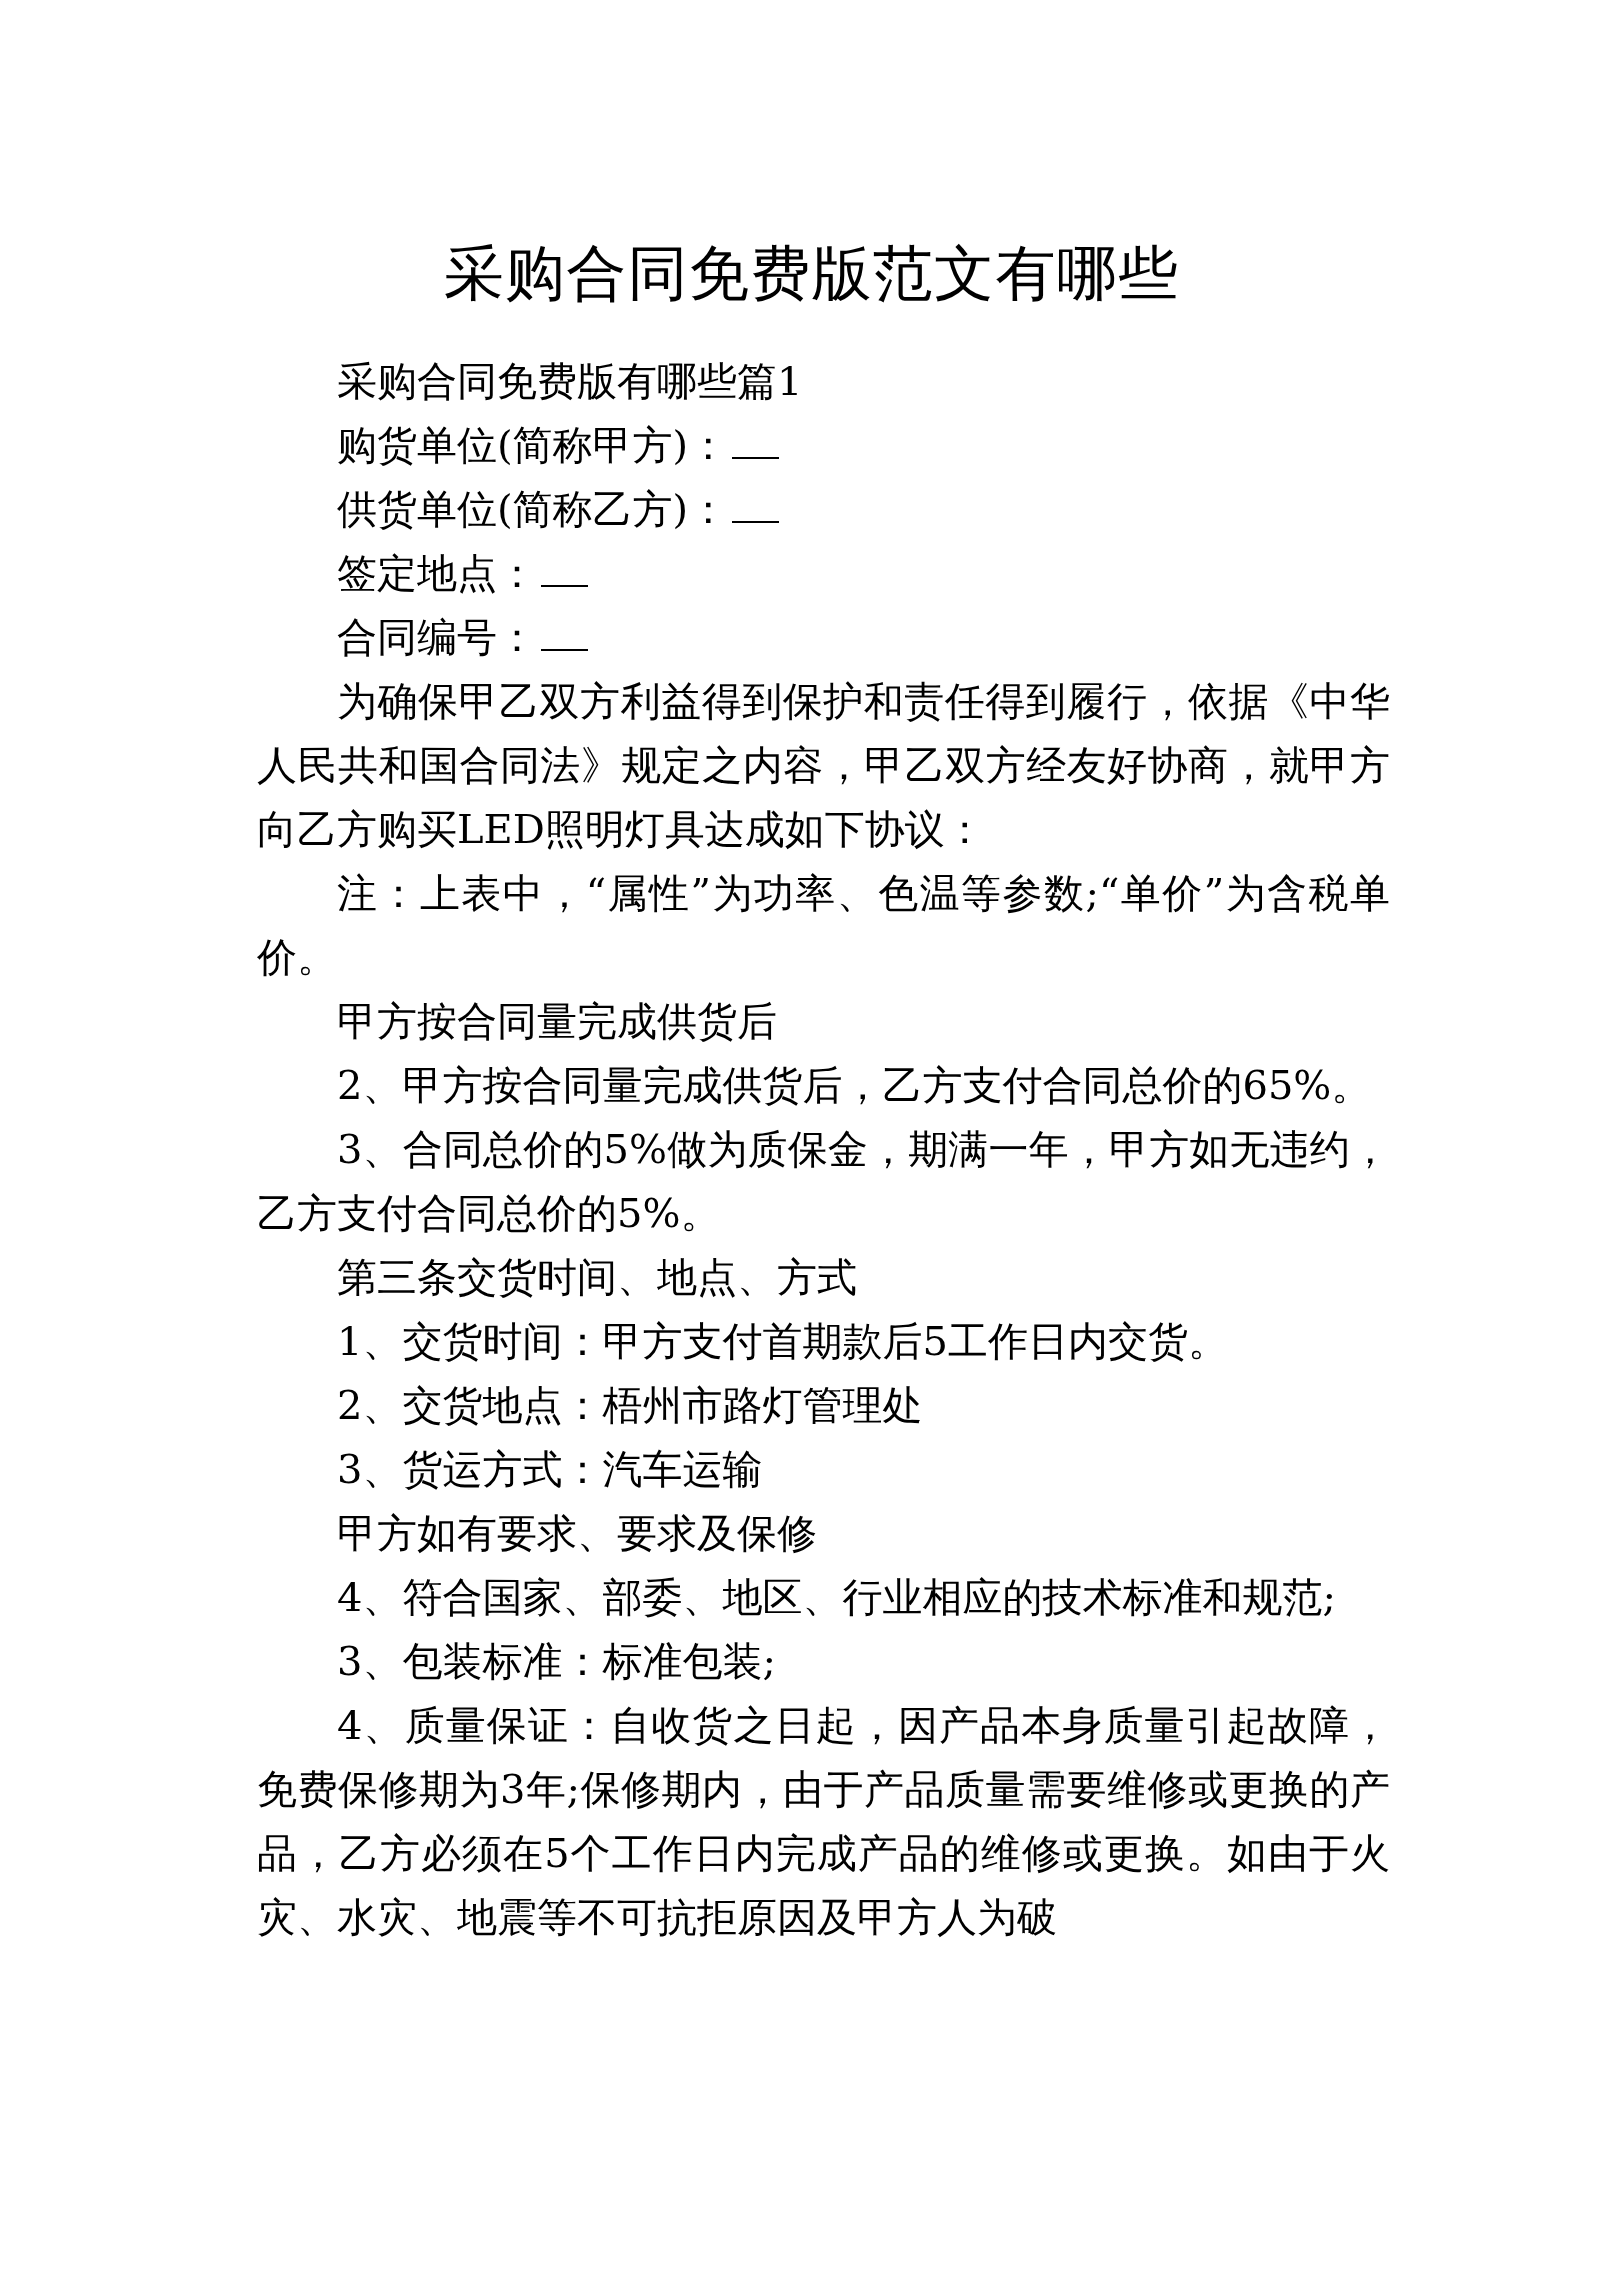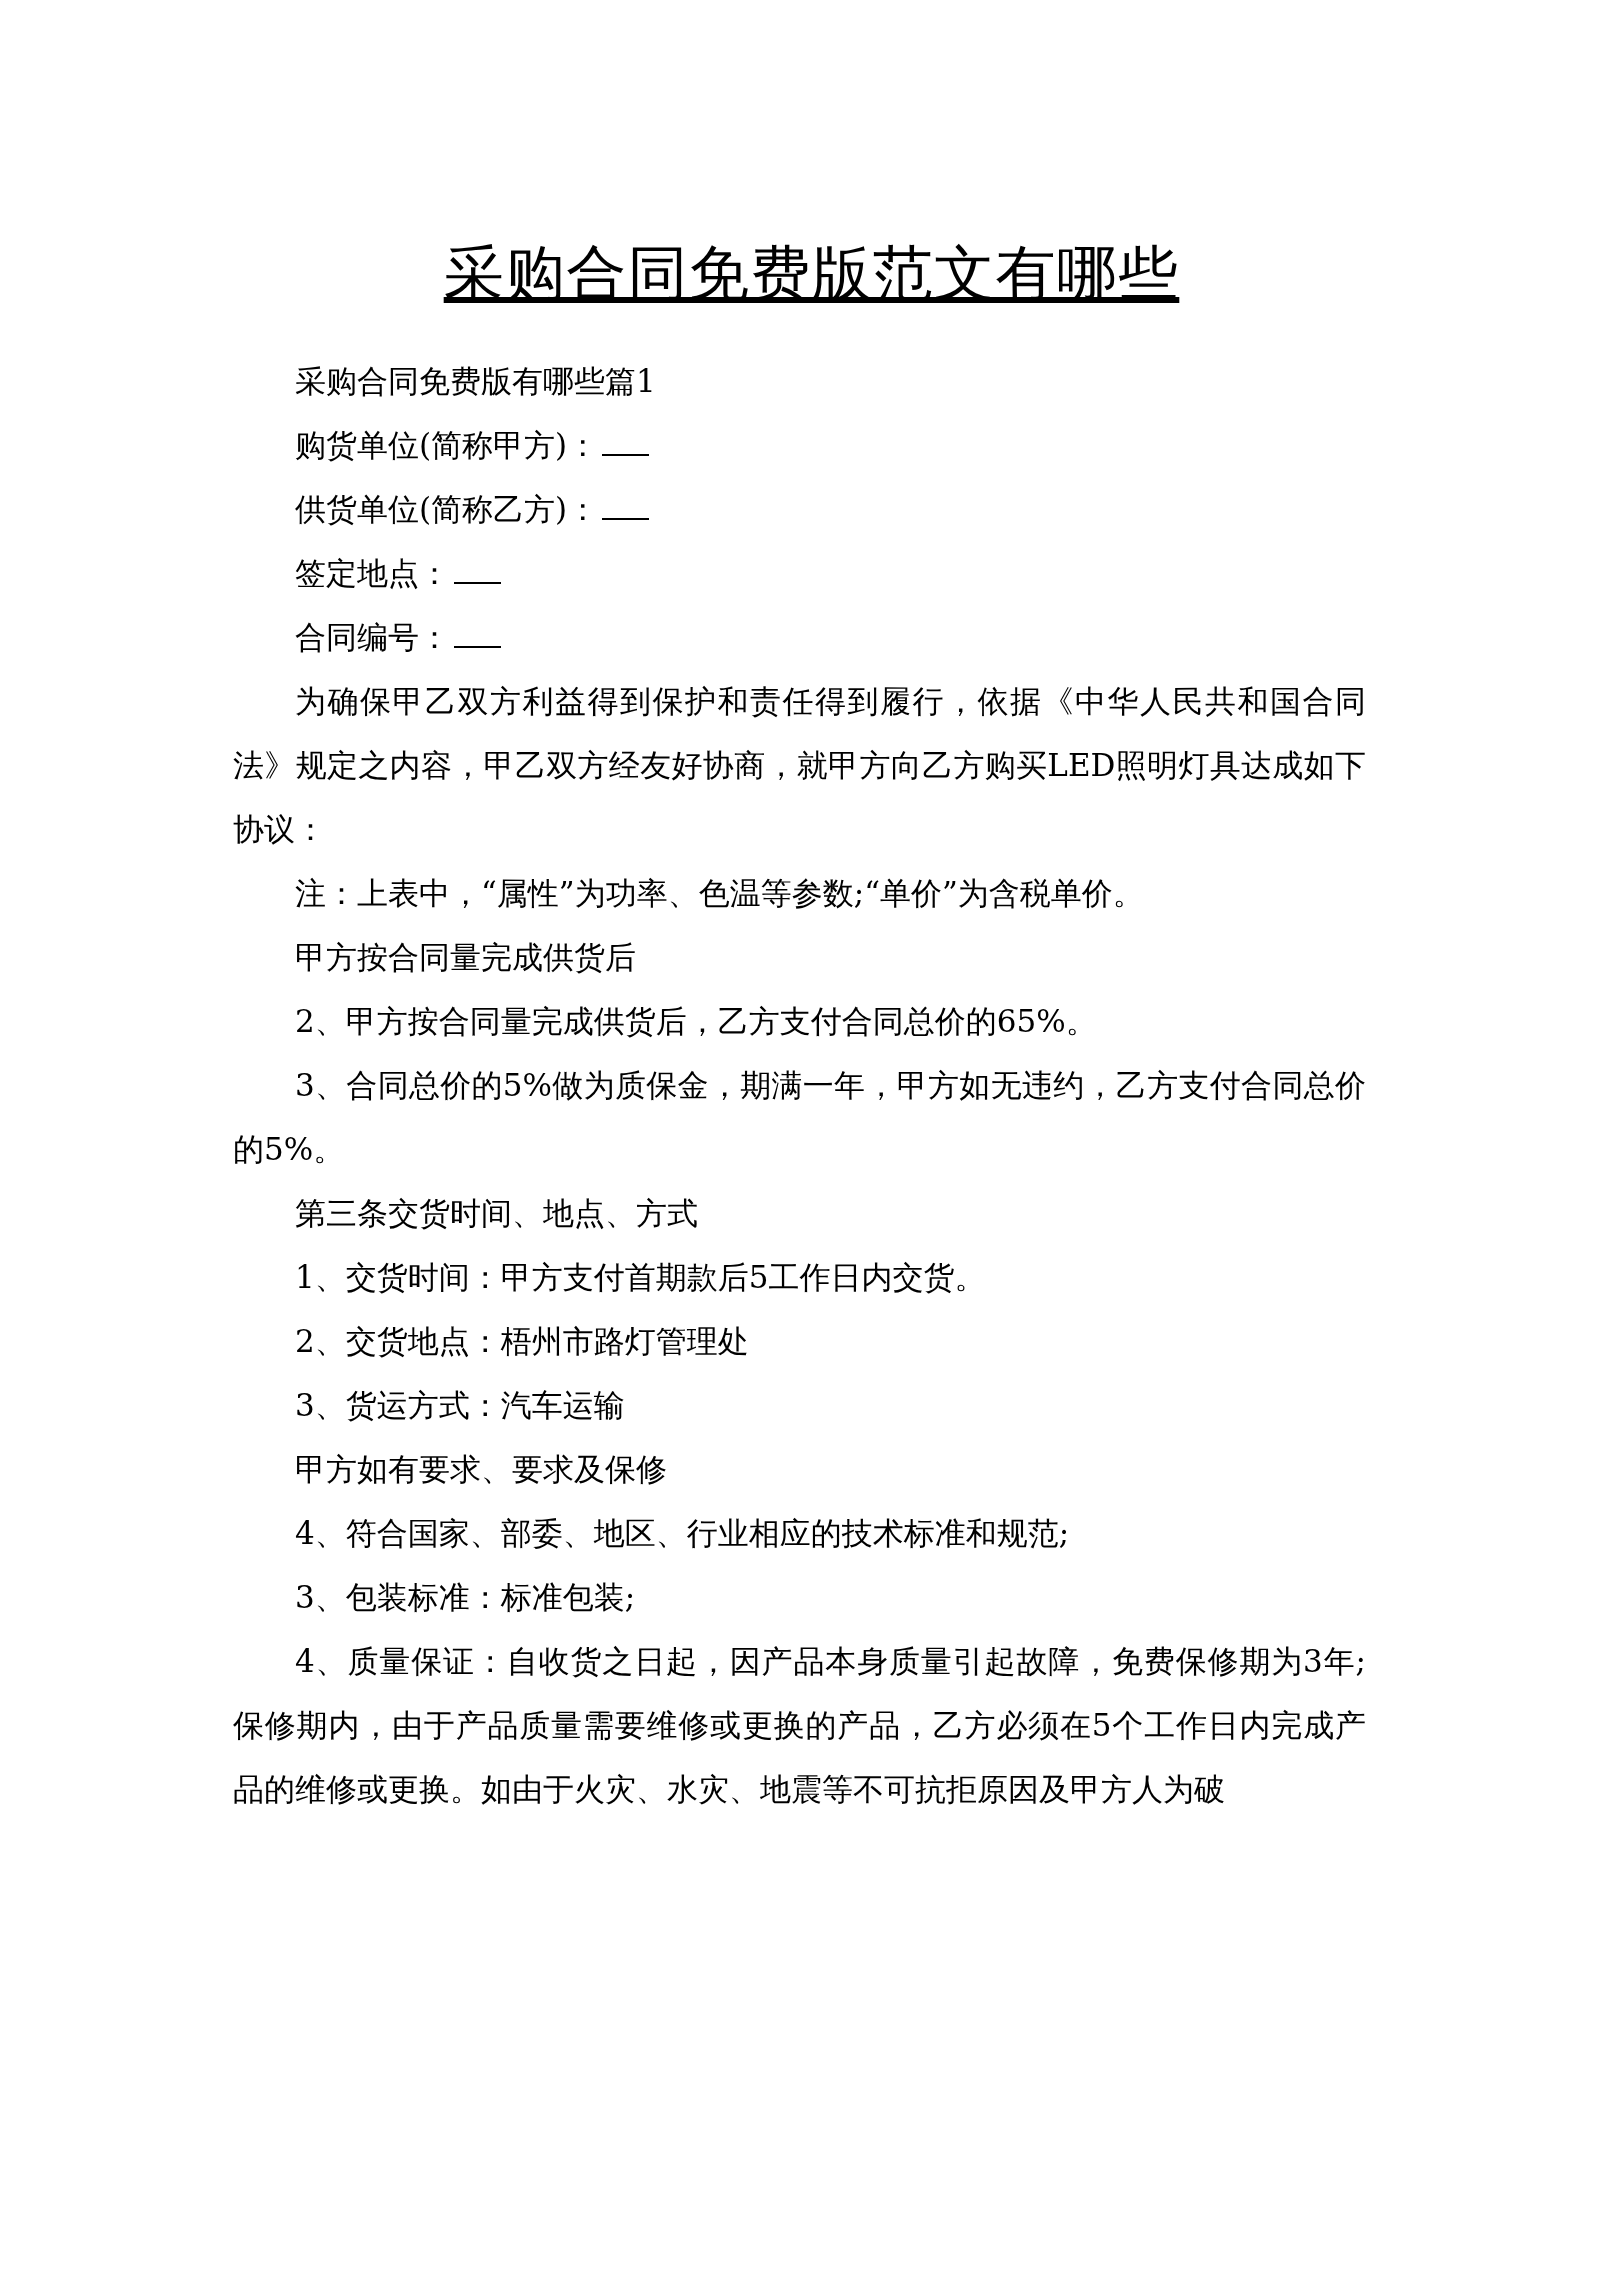--- a/index.html
+++ b/index.html
@@ -1,21 +1,21 @@
 <!DOCTYPE html>
 <html style="font-size:10.5px"><head>
 <meta charset="utf-8">
 <style>
   html, body { margin: 0; padding: 0; background: #ffffff; }
   body { width: 1623px; height: 2295px; position: relative; overflow: hidden;
          font-family: "DejaVu Serif", "Liberation Serif", serif; color: #000; }
   .page { position: absolute; left: 0; top: 0; width: 1623px; height: 2295px; background: #fff; }
   .title { position: absolute; left: 0; right: 0; top: 194px; text-align: center;
-           font-size: 60px; line-height: 79px; letter-spacing: 1.3px; font-weight: normal; text-decoration: underline; }
-  .body { position: absolute; left: 233px; top: 349px; width: 1133px; font-size: 31px;
+           font-size: 60px; line-height: 79px; letter-spacing: 1.3px; font-weight: normal; }
+  .body { position: absolute; left: 257px; top: 349px; width: 1133px; font-size: 40px;
           line-height: 64px; text-align: justify; }
   .p { margin: 0; text-indent: 2em; }
   .blank { display: inline-block; width: 47px; border-bottom: 2px solid #000; height: 23.6px; margin-left: 3.9px; vertical-align: baseline; }
 </style>
 </head>
 <body>
 
 <div class="page">
   <h1 class="title">采购合同免费版范文有哪些</h1>
   <div class="body">

